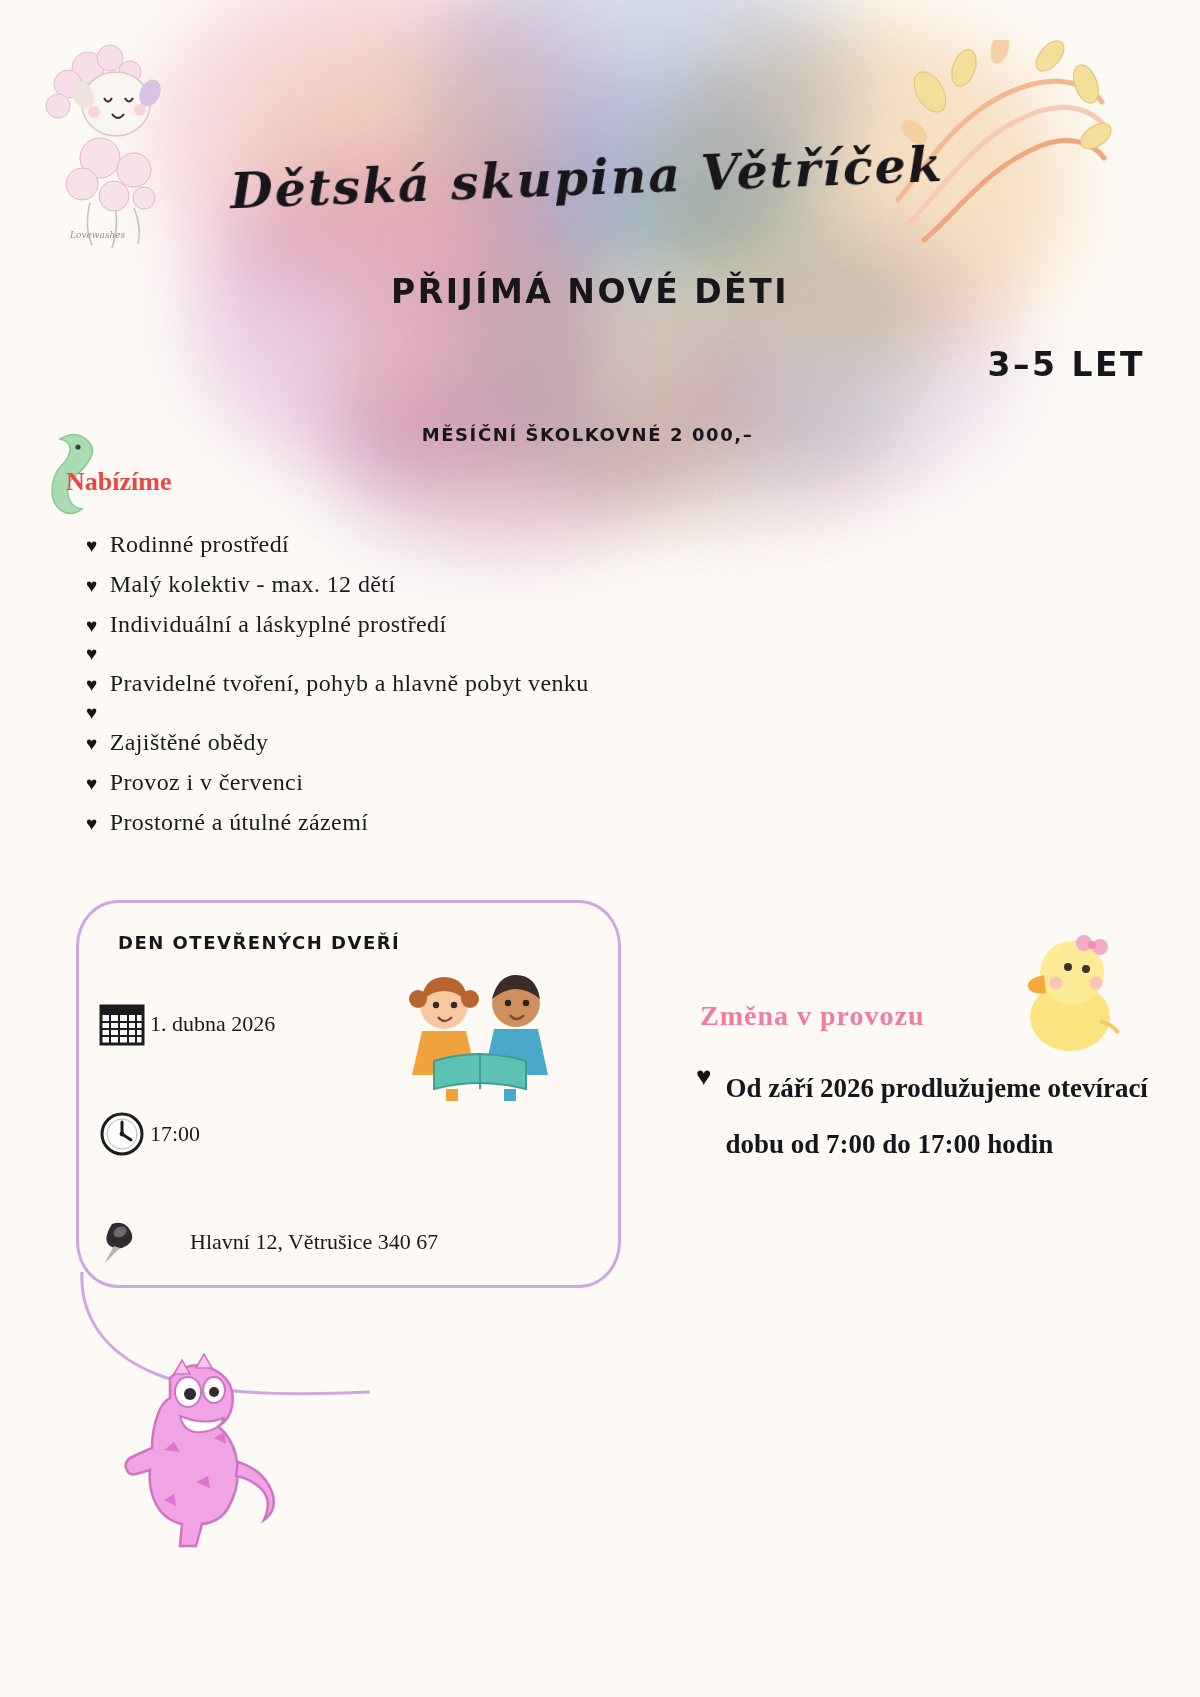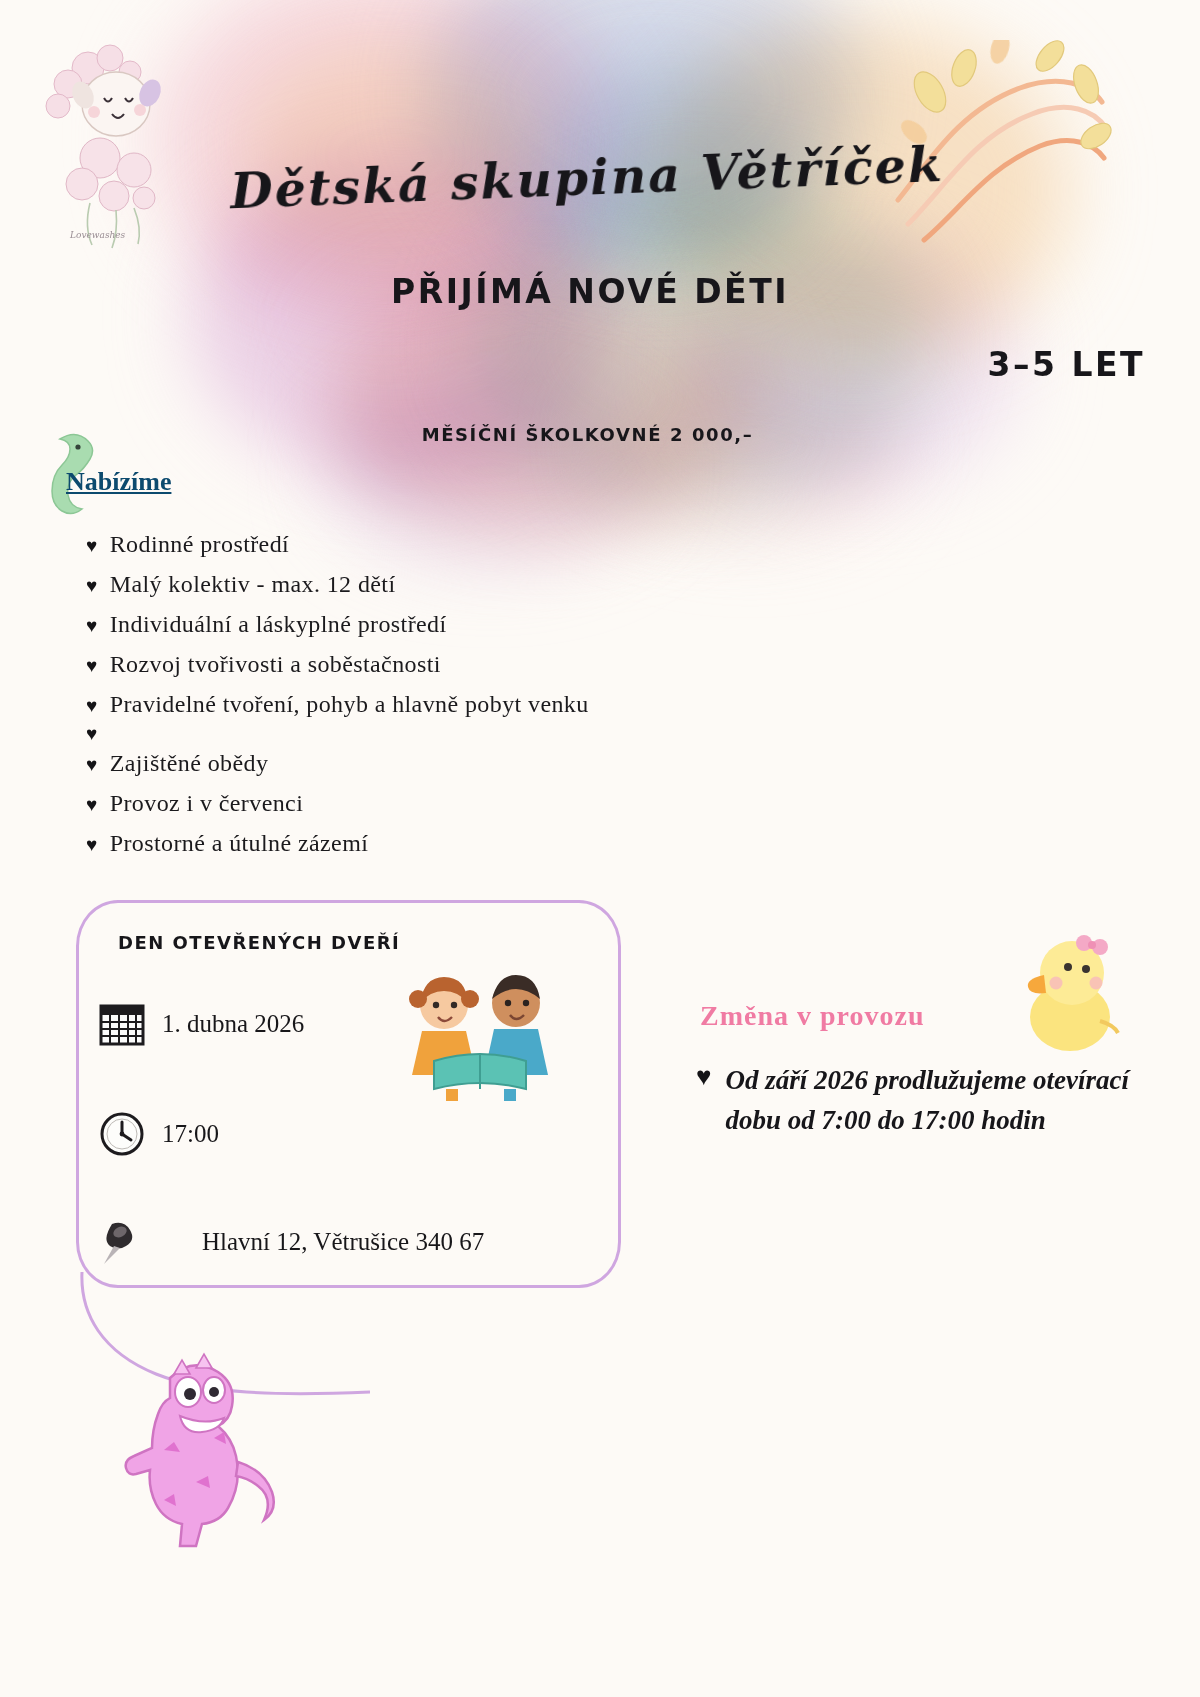--- a/index.html
+++ b/index.html
@@ -90,22 +90,21 @@
     color: #17161a;
   }
 
   
   .offer-title {
     position: absolute;
     left: 66px; top: 467px;
     font-family: "Liberation Serif", serif;
     font-weight: 700;
     font-size: 26px;
-    color: #0c4a6e;
-    text-decoration: underline;
+    color: #ef4444;
   }
   .offer-list {
     position: absolute;
     left: 86px; top: 524px;
     width: 780px;
     list-style: none;
   }
   .offer-list li {
     display: flex;
     align-items: baseline;
@@ -134,22 +133,22 @@
     font-family: "DejaVu Sans", sans-serif;
     font-weight: 700;
     font-size: 18px;
     letter-spacing: 1.5px;
     color: #17161a;
   }
   .row-item {
     position: absolute;
     display: flex;
     align-items: center;
-    gap: 16px;
-    font-size: 25px;
+    gap: 4px;
+    font-size: 22px;
     color: #18171a;
   }
   .r-date { left: 98px; top: 1000px; }
   .r-time { left: 98px; top: 1110px; }
   .r-addr { left: 98px; top: 1218px; }
   .r-addr .addr-text { margin-left: 40px; }
 
   .ic { width: 48px; height: 48px; display: block; }
 
   
@@ -167,23 +166,22 @@
     left: 696px; top: 1060px;
     width: 470px;
     display: flex;
     gap: 14px;
   }
   .change-body .hh { font-size: 26px; line-height: 1.3; color: #141316; }
   .change-text {
     font-family: "Liberation Serif", serif;
     font-weight: 700;
     font-size: 27px;
-    line-height: 40px;
-    color: #17161a;
-    font-style: italic;
+    line-height: 56px;
+    color: #17161a;
   }
 </style>
 </head>
 <body>
 
 <div class="wc-layer">
   <div class="blob b1"></div>
   <div class="blob b2"></div>
   <div class="blob b3"></div>
   <div class="blob b4"></div>
@@ -334,21 +332,20 @@
   <li>
     <span class="hh">♥</span>
     <span>Malý kolektiv - max. 12 dětí</span>
   </li>
   <li>
     <span class="hh">♥</span>
     <span>Individuální a láskyplné prostředí</span>
   </li>
   <li>
     <span class="hh">♥</span>
-    <span>Rozvoj tvořivosti a soběstačnosti</span>
   </li>
   <li>
     <span class="hh">♥</span>
     <span>Pravidelné tvoření, pohyb a hlavně pobyt venku</span>
   </li>
   <li>
     <span class="hh">♥</span>
   </li>
   <li>
     <span class="hh">♥</span>

